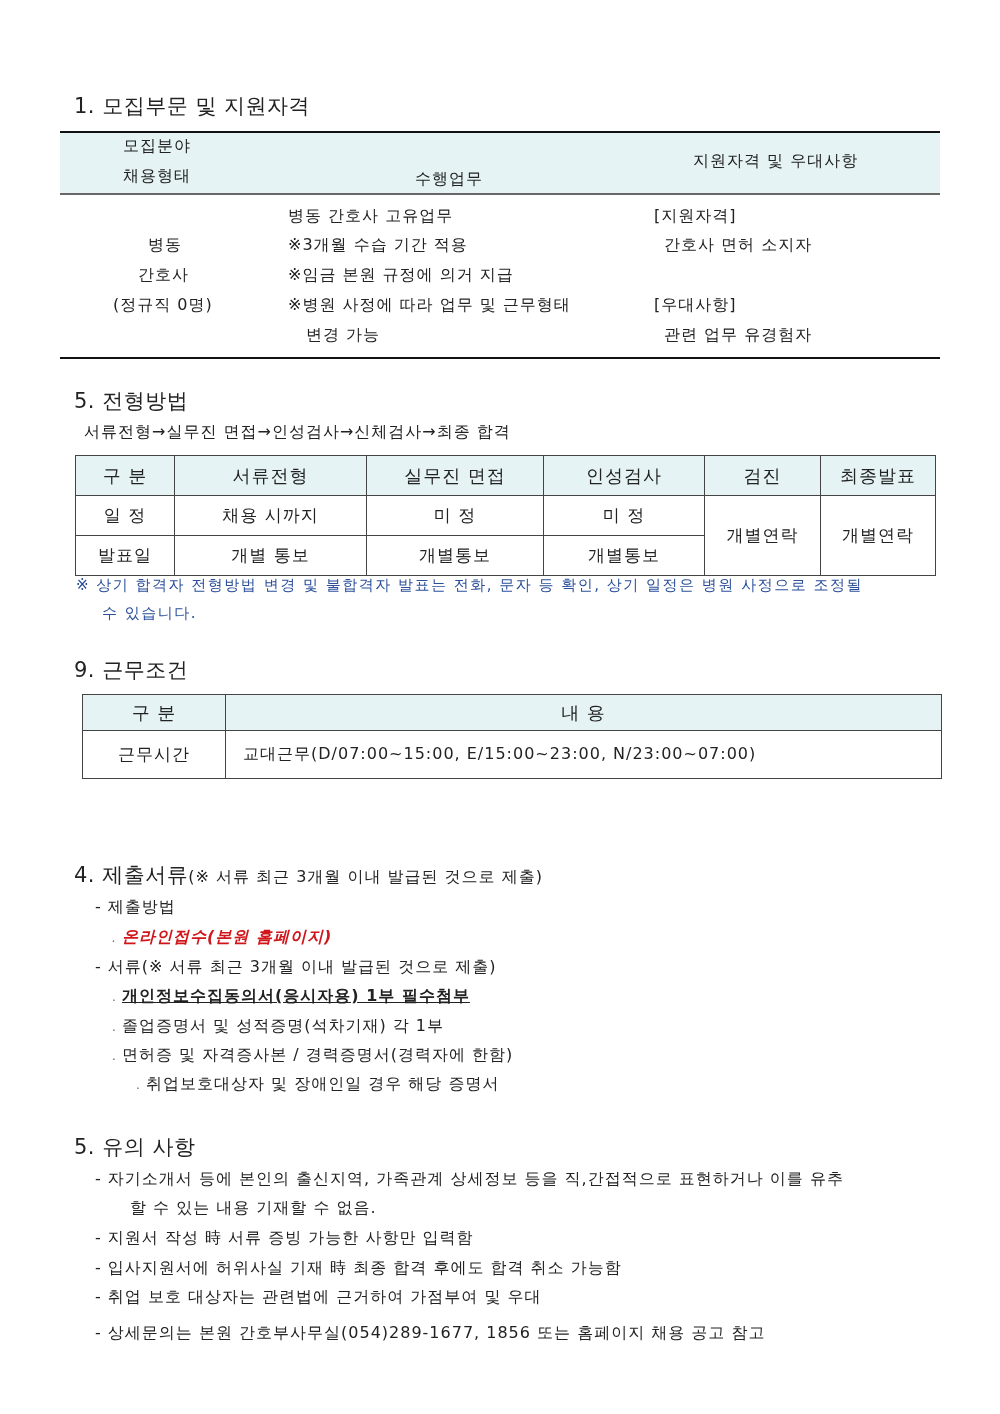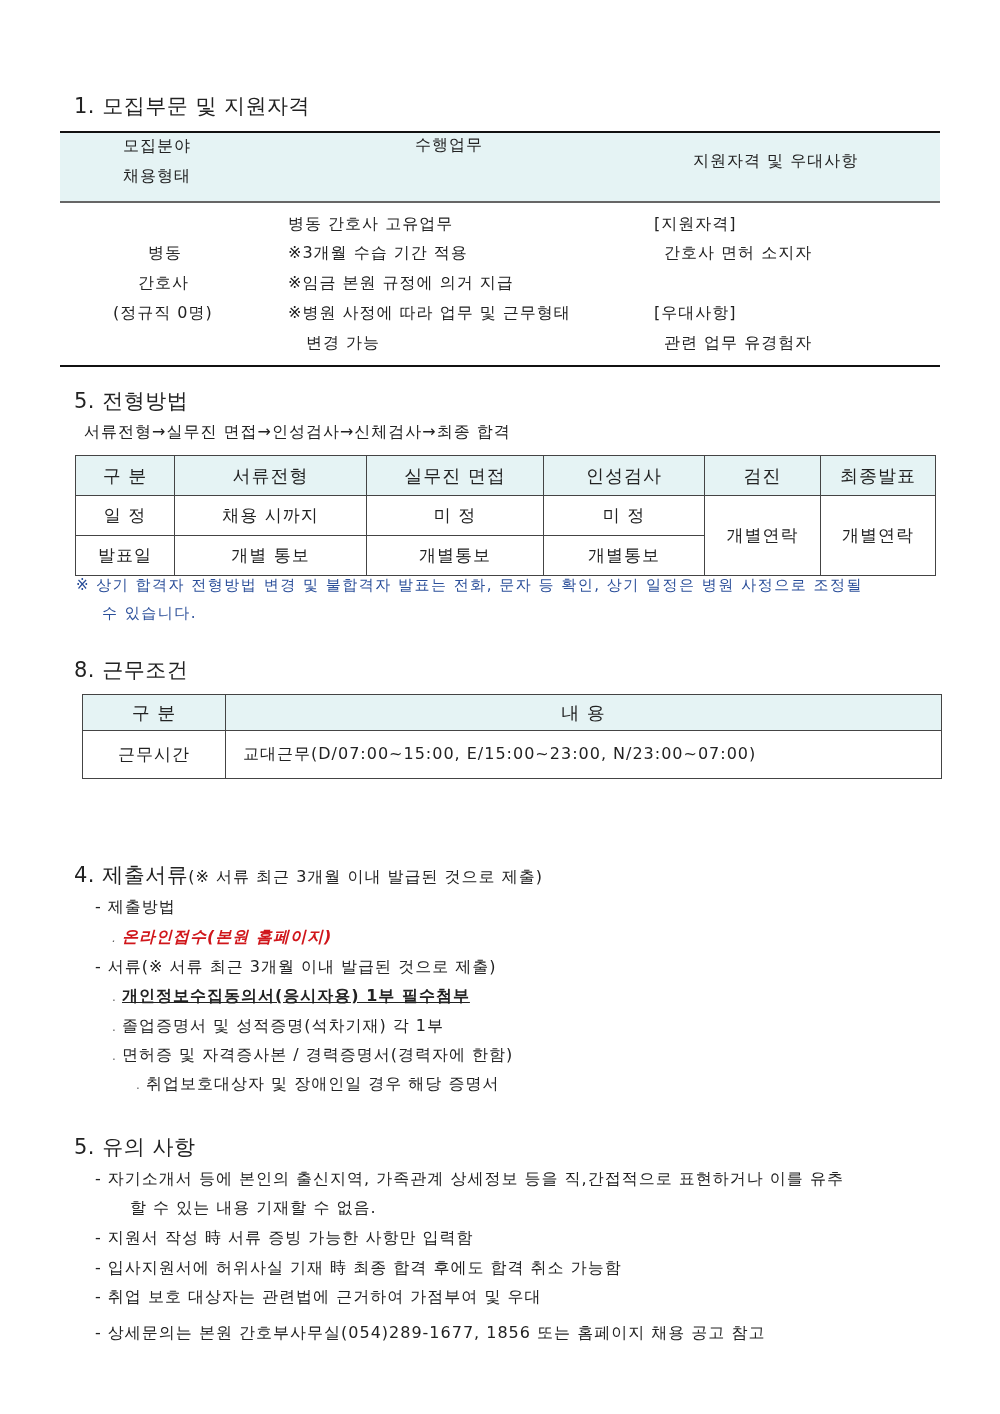--- a/index.html
+++ b/index.html
@@ -10,21 +10,21 @@
       color: #222222;
       font-size: 16px;
       overflow: hidden;
     }
     .abs { position: absolute; white-space: nowrap; }
     .h1 { font-size: 21px; color: #222; letter-spacing: 0.5px; margin-left: 8px; }
     .txt { font-size: 16px; letter-spacing: 1px; }
 
     
     .t1 { position: absolute; left: 60px; top: 131px; width: 880px; }
-    .t1-head { position: relative; height: 72px; background: #e5f3f4; border-top: 2px solid #111; border-bottom: 2px solid #666; }
+    .t1-head { position: relative; height: 64px; background: #e5f3f4; border-top: 2px solid #111; border-bottom: 2px solid #666; }
     .t1-body { position: relative; height: 164px; border-bottom: 2px solid #111; }
     .cell-text { position: absolute; white-space: nowrap; font-size: 16px; letter-spacing: 1px; }
 
     
     table.grid { position: absolute; border-collapse: collapse; table-layout: fixed; }
     table.grid td { border: 1px solid #444; text-align: center; vertical-align: middle; font-size: 17px; letter-spacing: 1px; white-space: nowrap; }
     table.grid tr.hdr td { background: #e5f3f4; font-size: 18px; }
     table.outer { border: 1.5px solid #444; }
 
     .note { color: #2b4f9a; font-size: 15px; letter-spacing: 1.5px; }
@@ -34,21 +34,21 @@
   </style>
 </head>
 <body>
 
 <div class="abs h1" style="left:66px; top:92px;">1. 모집부문 및 지원자격</div>
 
 <div class="t1">
   <div class="t1-head">
     <div class="cell-text" style="left:63px; top:3px;">모집분야</div>
     <div class="cell-text" style="left:63px; top:33px;">채용형태</div>
-    <div class="cell-text" style="left:355px; top:2px;font-family:Liberation Mono, monospace;">수행업무</div>
+    <div class="cell-text" style="left:355px; top:36px;font-family:Liberation Mono, monospace;">수행업무</div>
     <div class="cell-text" style="left:633px; top:18px;">지원자격 및 우대사항</div>
   </div>
   <div class="t1-body">
     <div class="cell-text" style="left:88px; top:40px;">병동</div>
     <div class="cell-text" style="left:78px; top:70px;">간호사</div>
     <div class="cell-text" style="left:53px; top:100px;">(정규직 0명)</div>
 
     <div class="cell-text" style="left:228px; top:11px;">병동 간호사 고유업무</div>
     <div class="cell-text" style="left:228px; top:40px;">※3개월 수습 기간 적용</div>
     <div class="cell-text" style="left:228px; top:70px;">※임금 본원 규정에 의거 지급</div>
@@ -96,21 +96,21 @@
     <td>개별 통보</td>
     <td>개별통보</td>
     <td>개별통보</td>
   </tr>
 </tbody>
   </table>
 
 <div class="abs note" style="left:76px; top:576px;">※ 상기 합격자 전형방법 변경 및 불합격자 발표는 전화, 문자 등 확인, 상기 일정은 병원 사정으로 조정될</div>
 <div class="abs note" style="left:102px; top:604px;">수 있습니다.</div>
 
-<div class="abs h1" style="left:66px; top:656px;">8. 근무조건</div>
+<div class="abs h1" style="left:66px; top:656px;">9. 근무조건</div>
 
 <table class="grid outer" style="left:82px; top:694px; width:859px;">
   <colgroup>
       <col style="width:143px">
       <col style="width:716px">
     </colgroup>
   <tbody>
       <tr class="hdr" style="height:36px;">
     <td>구 분</td>
     <td>내 용</td>

